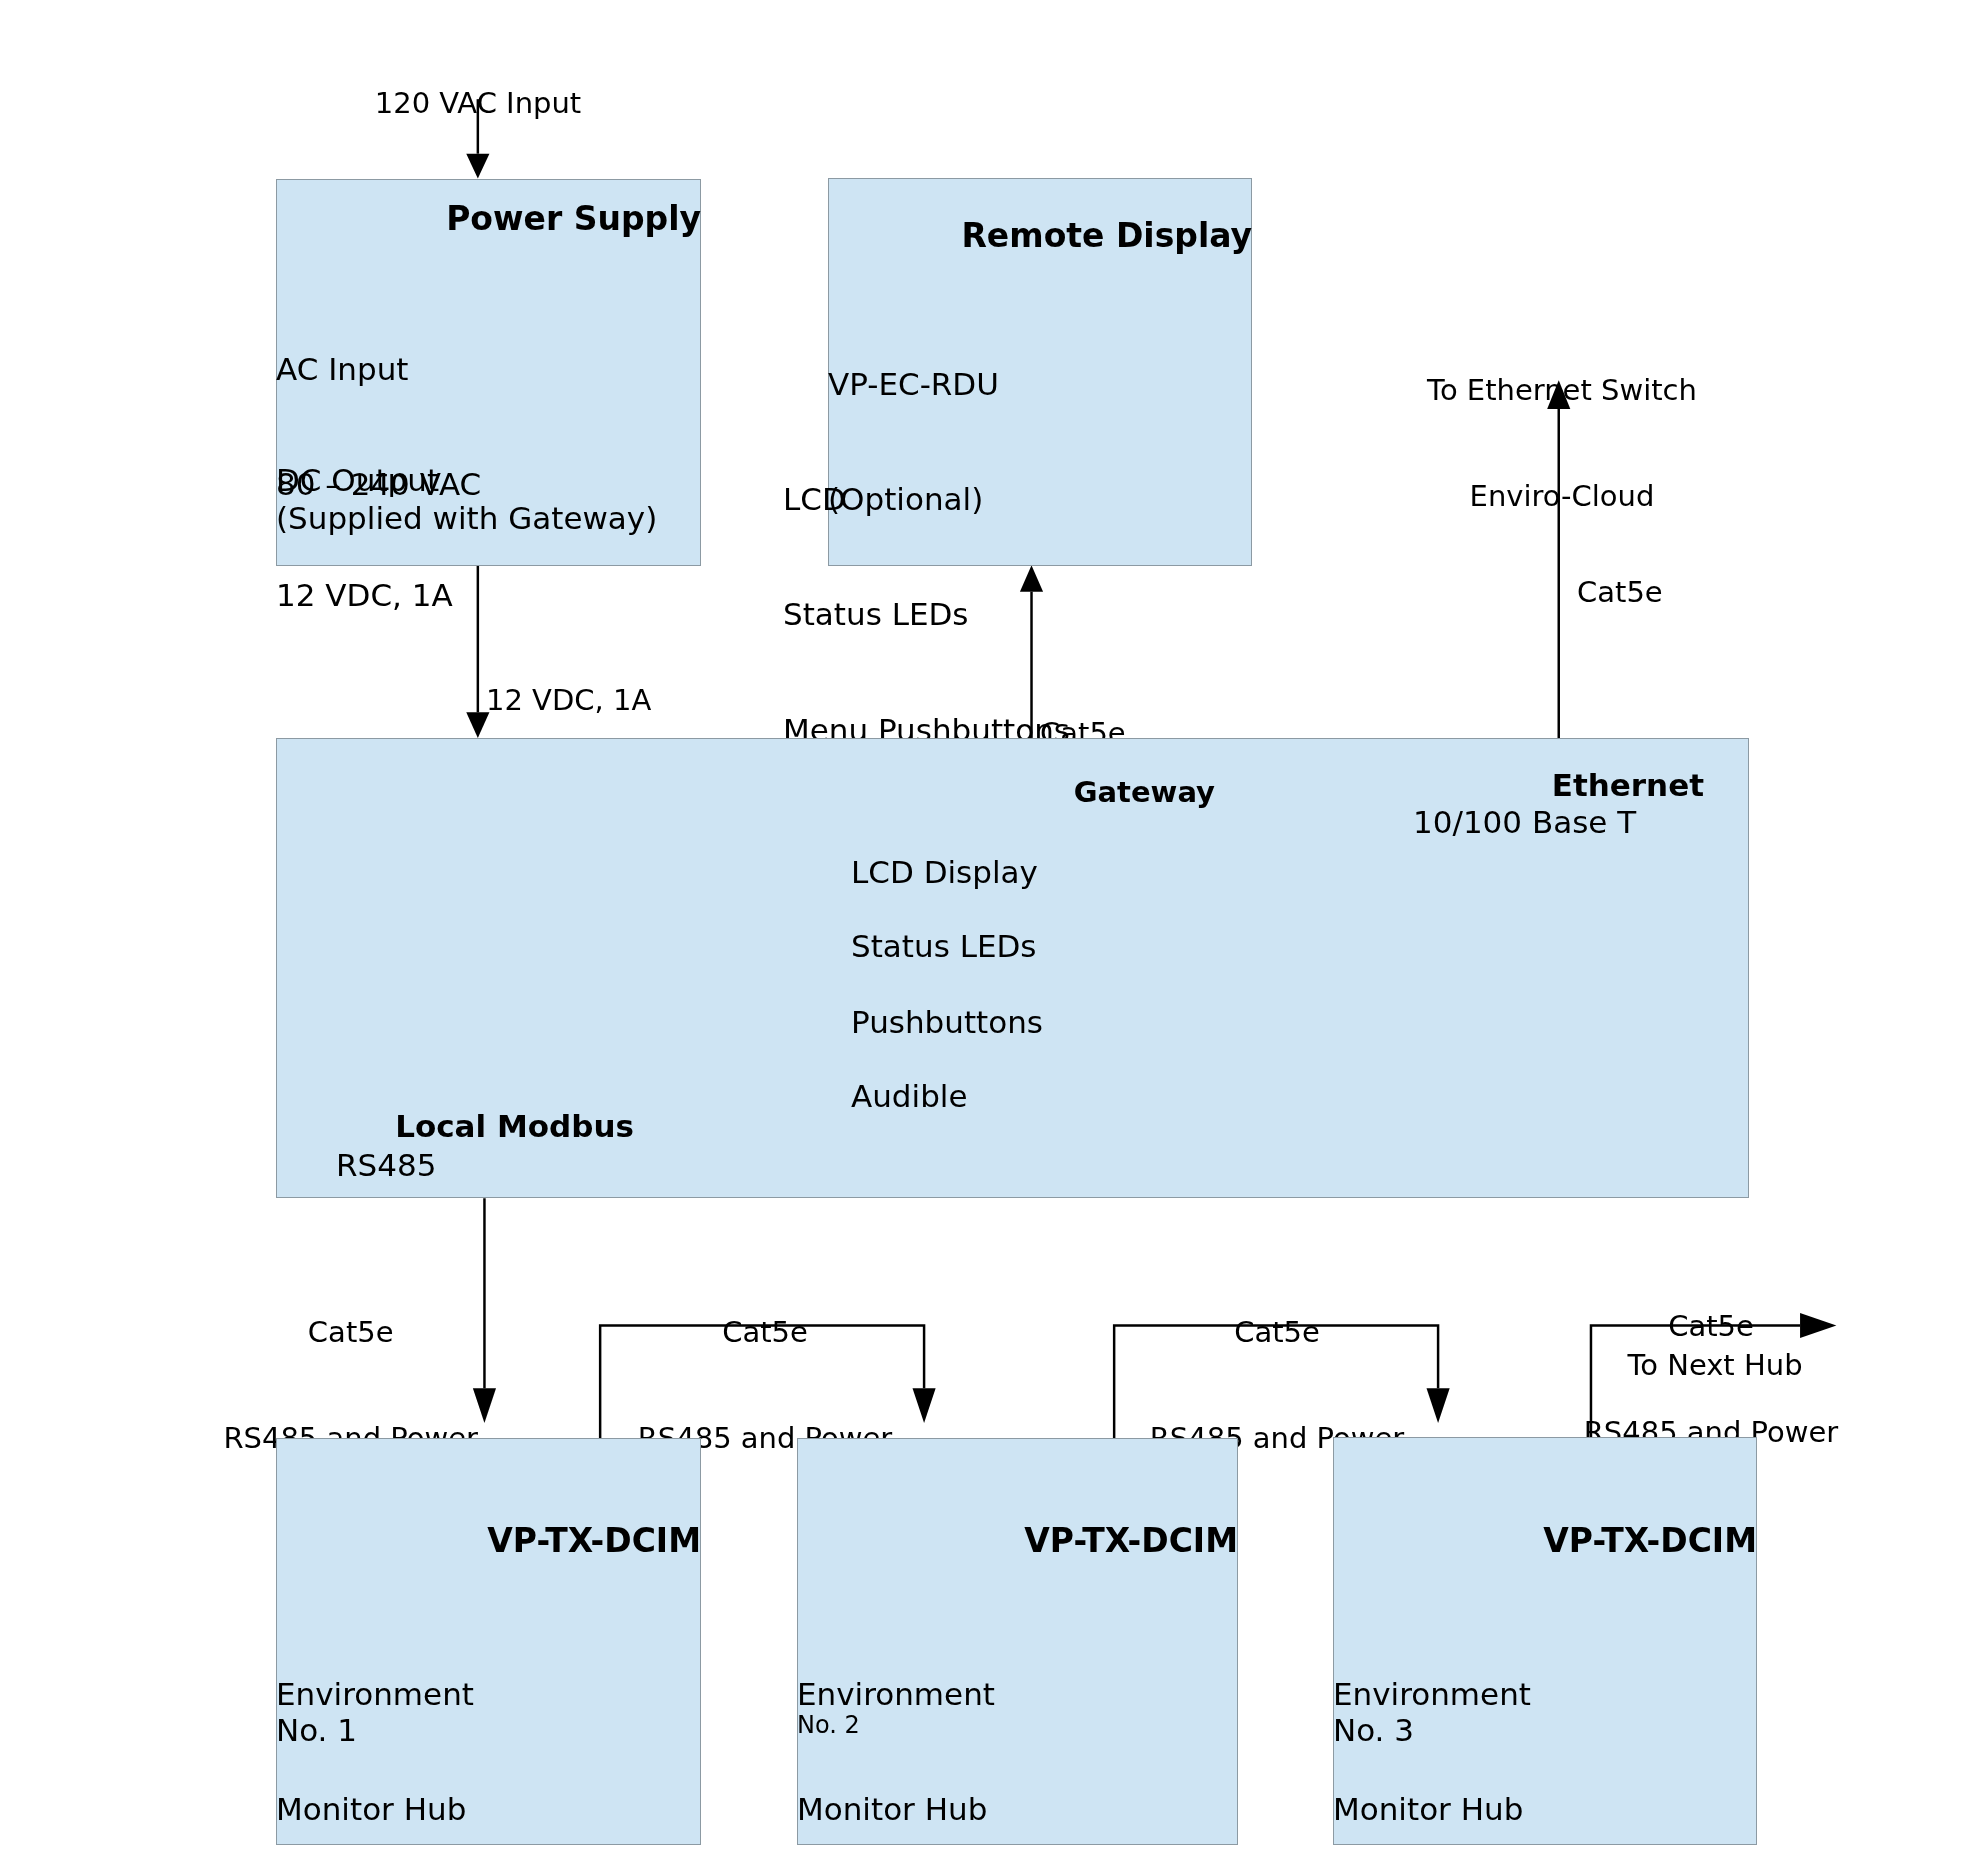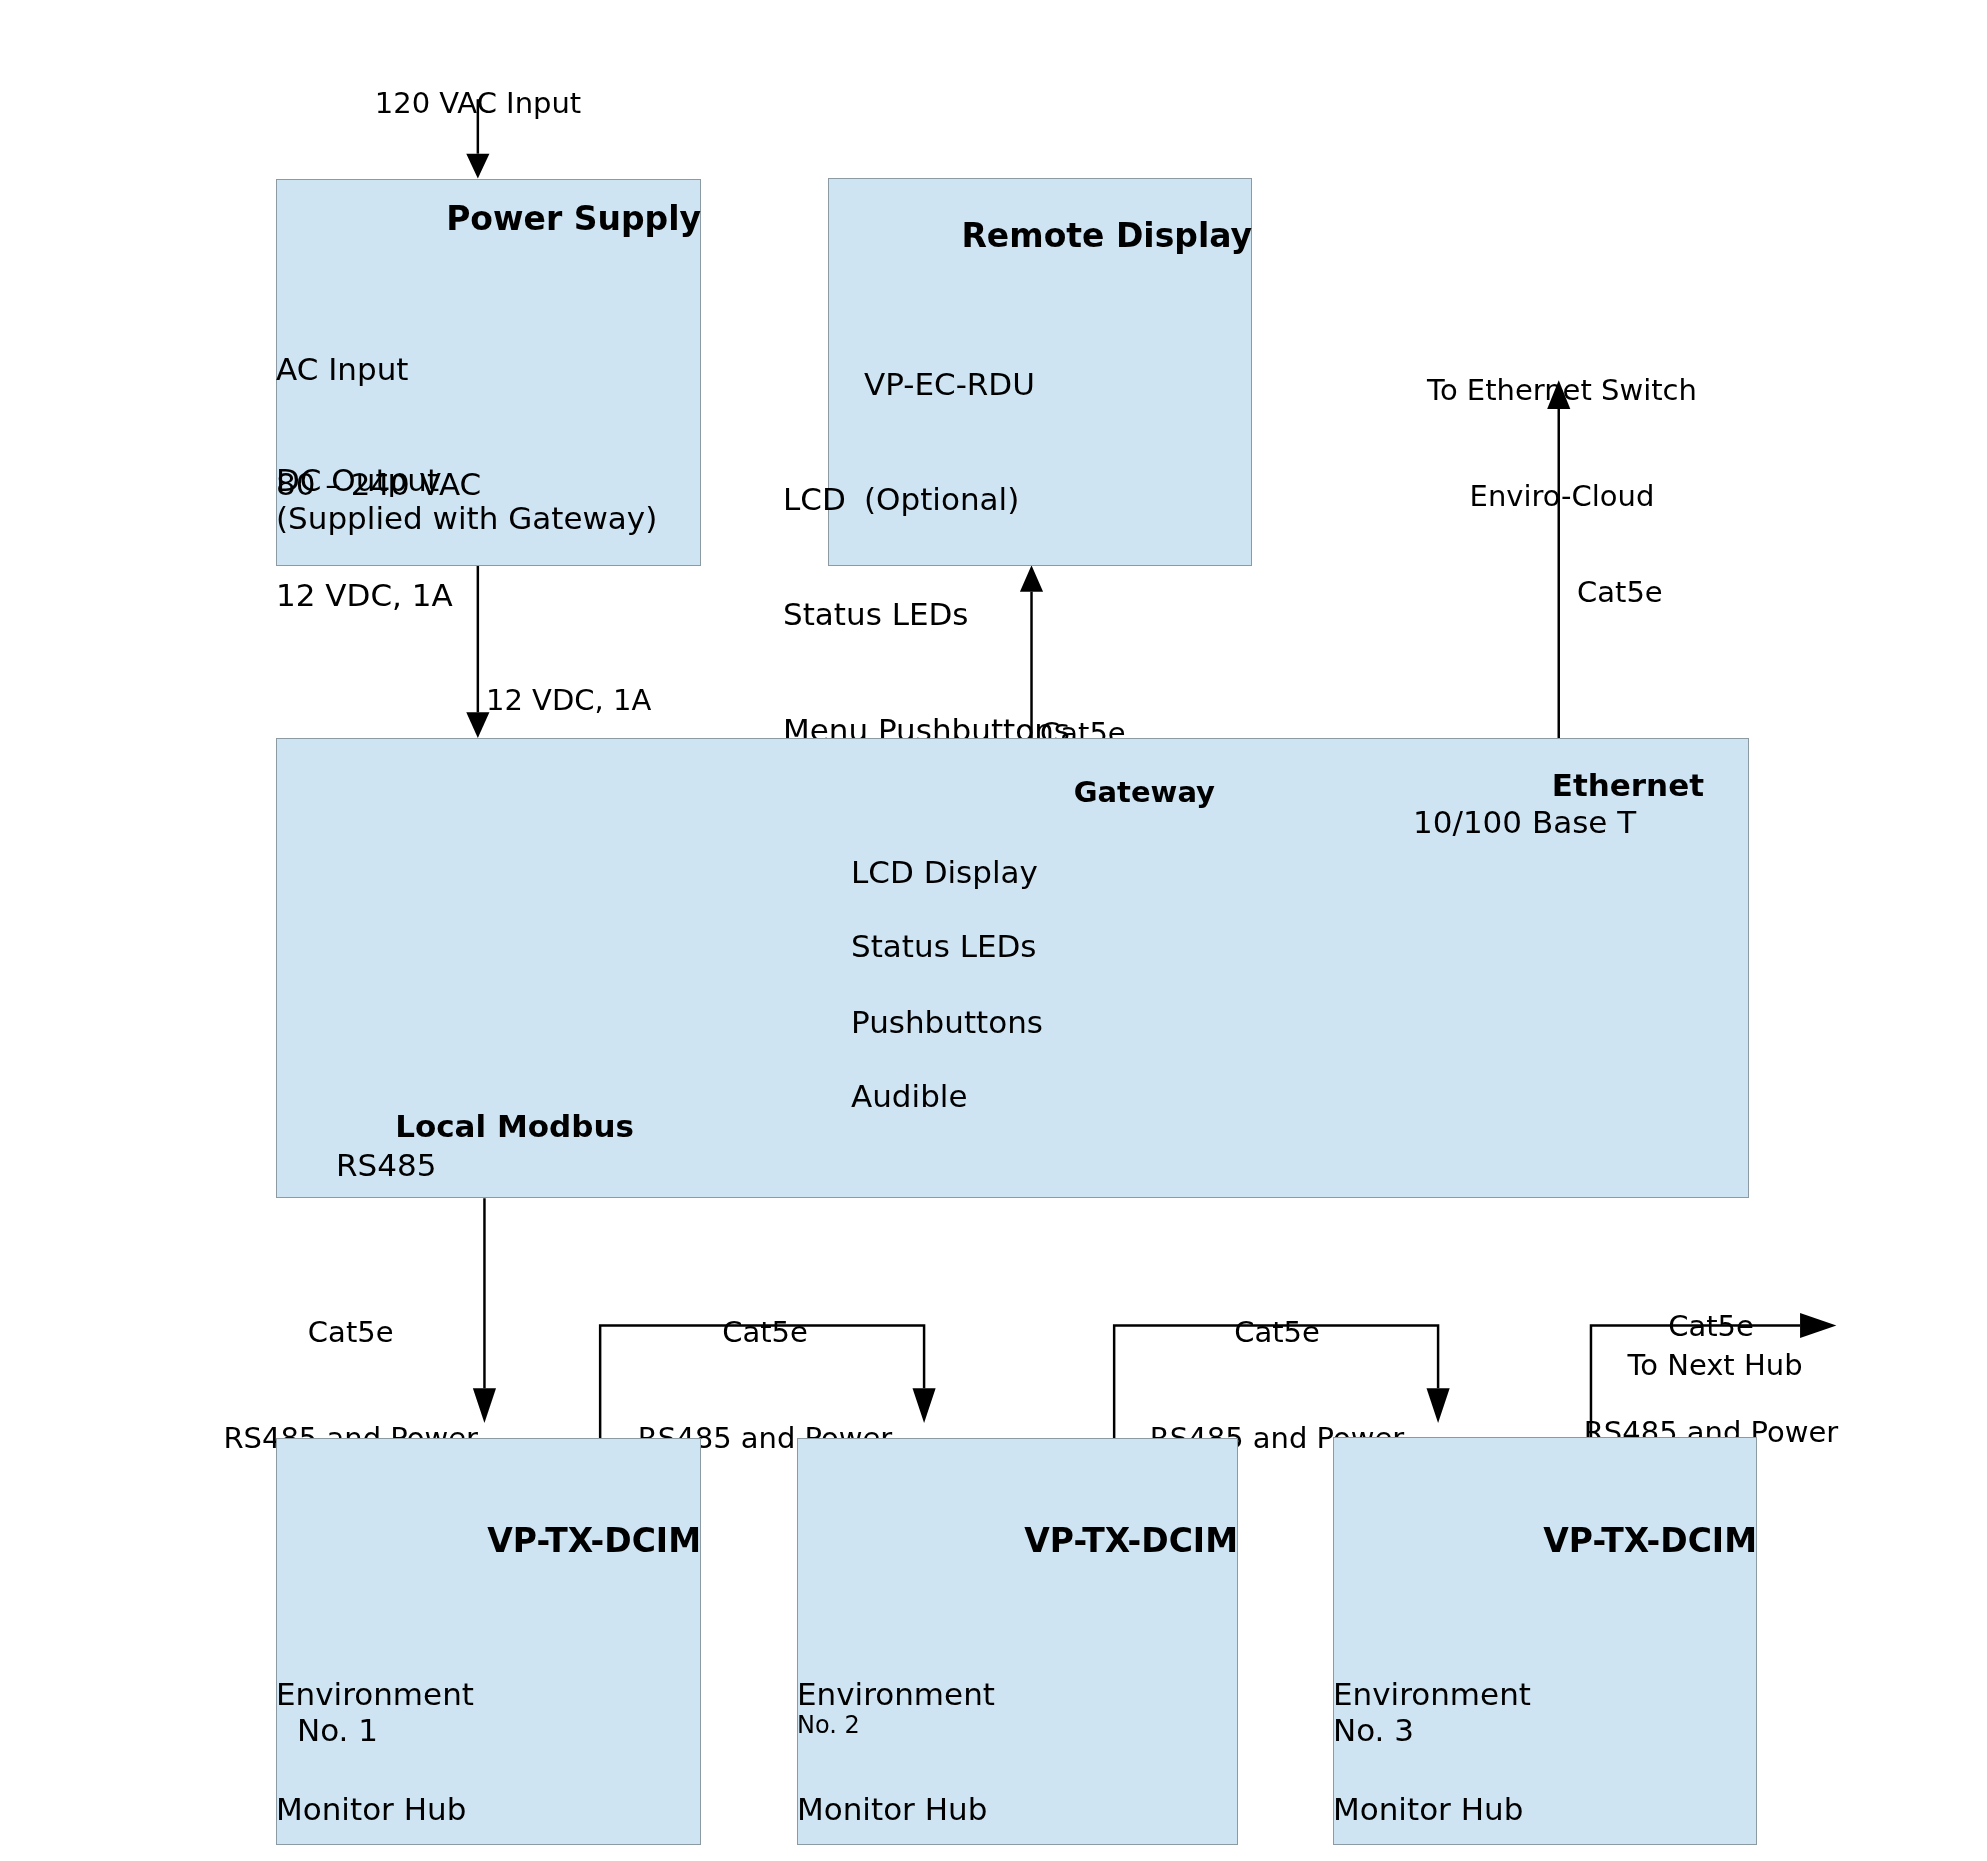--- a/index.html
+++ b/index.html
@@ -130,21 +130,21 @@
     <div>80 – 240 VAC</div>
   </div>
   <div class="btext" style="left:276px; top:384px; width:425px; font-size:31px;">
     <div>DC Output</div>
     <div>12 VDC, 1A</div>
   </div>
   <div class="btext" style="left:276px; top:499px; width:425px; font-size:31px;">(Supplied with Gateway)</div>
 
   <div class="box" style="left:828px; top:178px; width:424px; height:388px;"></div>
   <div class="btitle" style="left:828px; top:217px; width:424px; font-size:33px;">Remote Display</div>
-  <div class="btext" style="left:828px; top:288px; width:424px; font-size:31px;margin-left:36px;">
+  <div class="btext" style="left:828px; top:288px; width:424px; font-size:31px;">
     <div>VP-EC-RDU</div>
     <div>(Optional)</div>
   </div>
   <div class="btext" style="left:783px; top:403px; width:424px; font-size:31px;">
     <div>LCD</div>
     <div>Status LEDs</div>
     <div>Menu Pushbuttons</div>
   </div>
 
   <div class="elabel lft" style="left:486px; top:612px; font-size:29px;">
@@ -192,21 +192,21 @@
     <div>RS485 and Power</div>
   </div>
   <div class="elabel ctr" style="left:1715px; top:1348px; font-size:29px;">To Next Hub</div>
 
   <div class="box" style="left:276px; top:1438px; width:425px; height:407px;"></div>
   <div class="btitle" style="left:276px; top:1522px; width:425px; font-size:33px;">VP-TX-DCIM</div>
   <div class="btext" style="left:276px; top:1598px; width:425px; font-size:31px;">
     <div>Environment</div>
     <div>Monitor Hub</div>
   </div>
-  <div class="btext" style="left:276px; top:1711px; width:425px; font-size:31px;margin-left:21px;">No. 1</div>
+  <div class="btext" style="left:276px; top:1711px; width:425px; font-size:31px;">No. 1</div>
 
   <div class="box" style="left:797px; top:1438px; width:441px; height:407px;"></div>
   <div class="btitle" style="left:797px; top:1522px; width:441px; font-size:33px;">VP-TX-DCIM</div>
   <div class="btext" style="left:797px; top:1598px; width:441px; font-size:31px;">
     <div>Environment</div>
     <div>Monitor Hub</div>
   </div>
   <div class="btext" style="left:797px; top:1711px; width:506px; font-size:24px;">No. 2</div>
 
   <div class="box" style="left:1333px; top:1437px; width:424px; height:408px;"></div>

